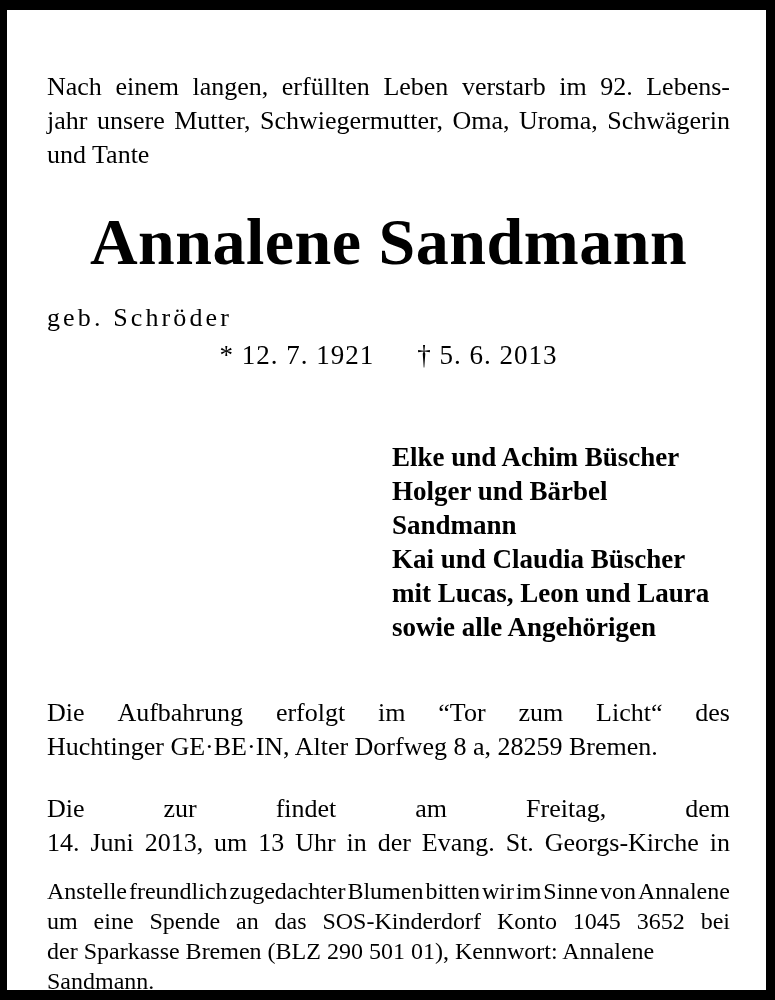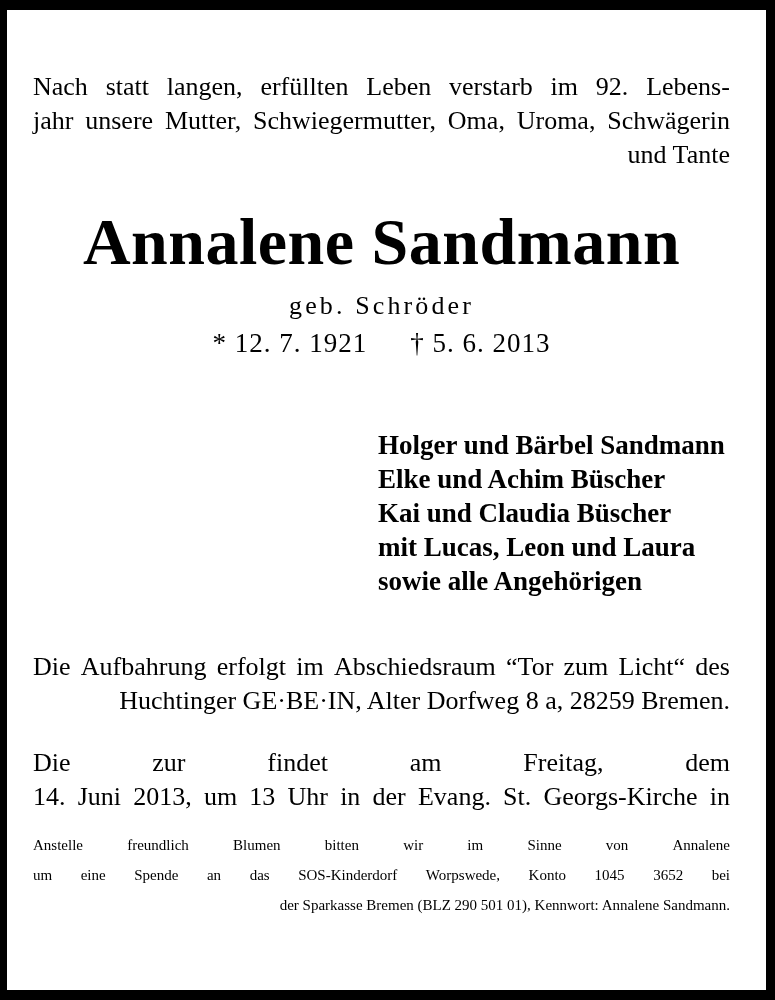--- a/index.html
+++ b/index.html
@@ -17,50 +17,50 @@
     border-color: #000000;
     border-width: 10px 9px 10px 7px;
     font-family: "Liberation Serif", "DejaVu Serif", serif;
     color: #000000;
     overflow: hidden;
   }
   .content {
     box-sizing: border-box;
     width: 100%;
     height: 100%;
-    padding: 60px 36px 0 26px;
+    padding: 60px 36px 0 40px;
   }
   
   .para {
     font-size: 26px;
     line-height: 34px;
     margin: 0;
   }
   .jline {
     display: flex;
     justify-content: space-between;
     white-space: nowrap;
   }
   .jline span { flex: 0 0 auto; }
-  .lastline { text-align: right; }
+  .lastline { text-align: left; }
 
   
   .deceased-name {
     margin: 34px 0 0 0;
     font-size: 66px;
     line-height: 72px;
     font-weight: bold;
     text-align: center;
     letter-spacing: 0.5px;
   }
   .maiden-name {
-    margin-top: 12px;
+    margin-top: 24px;
     font-size: 26px;
     line-height: 32px;
-    text-align: center;
+    text-align: left;
     letter-spacing: 0.12em;
   }
   .dates-row {
     margin-top: 4px;
     display: flex;
     justify-content: center;
     gap: 43px;
     font-size: 27px;
     line-height: 34px;
     letter-spacing: 1px;
@@ -71,35 +71,35 @@
     margin-left: 345px;
     font-size: 27px;
     line-height: 34px;
     font-weight: bold;
   }
   
   .aufbahrung { margin-top: 52px; }
   .trauerfeier { margin-top: 28px; }
   .donation {
     margin-top: 16px;
-    font-size: 15px;
+    font-size: 24px;
     line-height: 30px;
   }
 </style>
 </head>
 <body>
 
 <div class="page">
   <div class="content">
 
     <div class="para intro">
       <div>
           <div class="jline">
             <span>Nach</span>
-            <span>statt</span>
+            <span>einem</span>
             <span>langen,</span>
             <span>erfüllten</span>
             <span>Leben</span>
             <span>verstarb</span>
             <span>im</span>
             <span>92.</span>
             <span>Lebens-</span>
           </div>
           <div class="jline">
             <span>jahr</span>
@@ -117,35 +117,34 @@
     <h1 class="deceased-name">Annalene Sandmann</h1>
 
     <div class="maiden-name">geb. Schröder</div>
 
     <div class="dates-row">
       <span>* 12. 7. 1921</span>
       <span>† 5. 6. 2013</span>
     </div>
 
     <div class="mourners">
+        <div>Elke und Achim Büscher</div>
         <div>Holger und Bärbel Sandmann</div>
-        <div>Elke und Achim Büscher</div>
         <div>Kai und Claudia Büscher</div>
         <div>mit Lucas, Leon und Laura</div>
         <div>sowie alle Angehörigen</div>
       </div>
 
     <div class="para aufbahrung">
       <div>
           <div class="jline">
             <span>Die</span>
             <span>Aufbahrung</span>
             <span>erfolgt</span>
             <span>im</span>
-            <span>Abschiedsraum</span>
             <span>“Tor</span>
             <span>zum</span>
             <span>Licht“</span>
             <span>des</span>
           </div>
         </div>
       <div class="lastline">Huchtinger GE·BE·IN, Alter Dorfweg 8 a, 28259 Bremen.</div>
     </div>
 
     <div class="para trauerfeier">
@@ -173,36 +172,36 @@
             <span>in</span>
           </div>
         </div>
     </div>
 
     <div class="para donation">
       <div>
           <div class="jline">
             <span>Anstelle</span>
             <span>freundlich</span>
+            <span>zugedachter</span>
             <span>Blumen</span>
             <span>bitten</span>
             <span>wir</span>
             <span>im</span>
             <span>Sinne</span>
             <span>von</span>
             <span>Annalene</span>
           </div>
           <div class="jline">
             <span>um</span>
             <span>eine</span>
             <span>Spende</span>
             <span>an</span>
             <span>das</span>
             <span>SOS-Kinderdorf</span>
-            <span>Worpswede,</span>
             <span>Konto</span>
             <span>1045</span>
             <span>3652</span>
             <span>bei</span>
           </div>
         </div>
       <div class="lastline">der Sparkasse Bremen (BLZ 290 501 01), Kennwort: Annalene Sandmann.</div>
     </div>
 
   </div>

